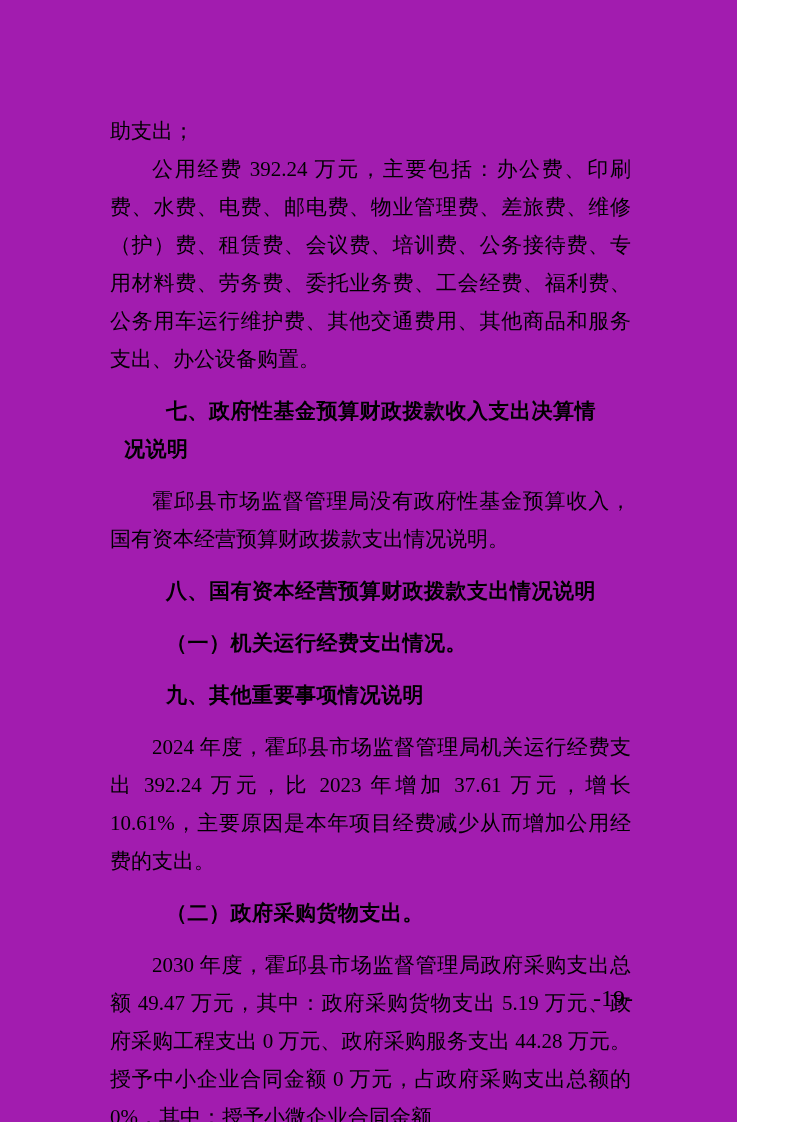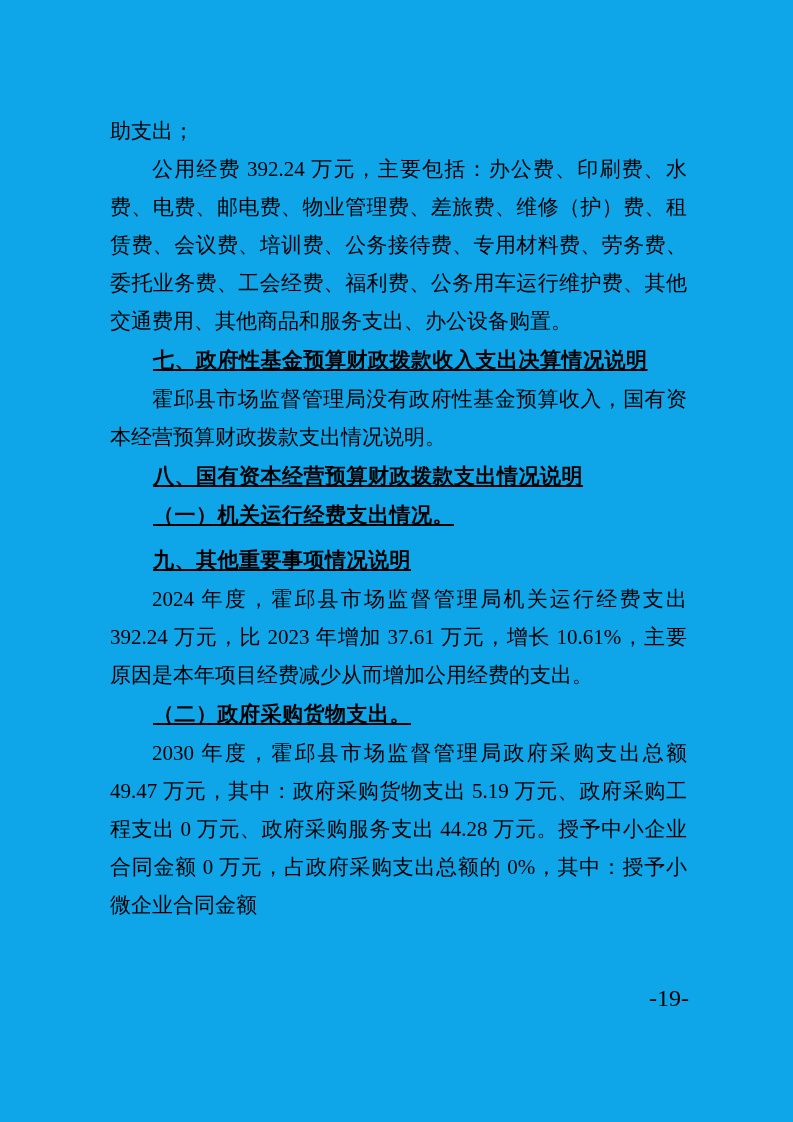--- a/index.html
+++ b/index.html
@@ -2,47 +2,46 @@
 <html><head>
 <meta charset="utf-8">
 <style>
   html, body {
     margin: 0;
     padding: 0;
     background: #ffffff;
   }
   .page {
     position: relative;
-    width: 793px;
+    width: 737px;
     height: 1122px;
-    background: #0ea5e9;
+    background: #a21caf;
     box-sizing: border-box;
     padding: 112px 106px 0 110px;
     font-family: "Liberation Serif", "DejaVu Serif", serif;
     font-size: 21px;
     line-height: 38px;
     color: #000000;
     overflow: hidden;
   }
   .para {
     margin: 0;
     text-align: justify;
     text-indent: 2em;
   }
   .para.cont {
     text-indent: 0;
   }
   .heading {
-    margin: 1px;
+    margin: 14px;
     font-family: "Liberation Sans", "DejaVu Sans", sans-serif;
     font-weight: bold;
     text-indent: 2em;
     text-align: left;
     letter-spacing: 0.5px;
-    text-decoration: underline;
   }
   .gap-top {
     margin-top: 7px;
   }
   .page-number {
     position: absolute;
     right: 104px;
     top: 984px;
     font-family: "Liberation Serif", "DejaVu Serif", serif;
     font-size: 24px;

